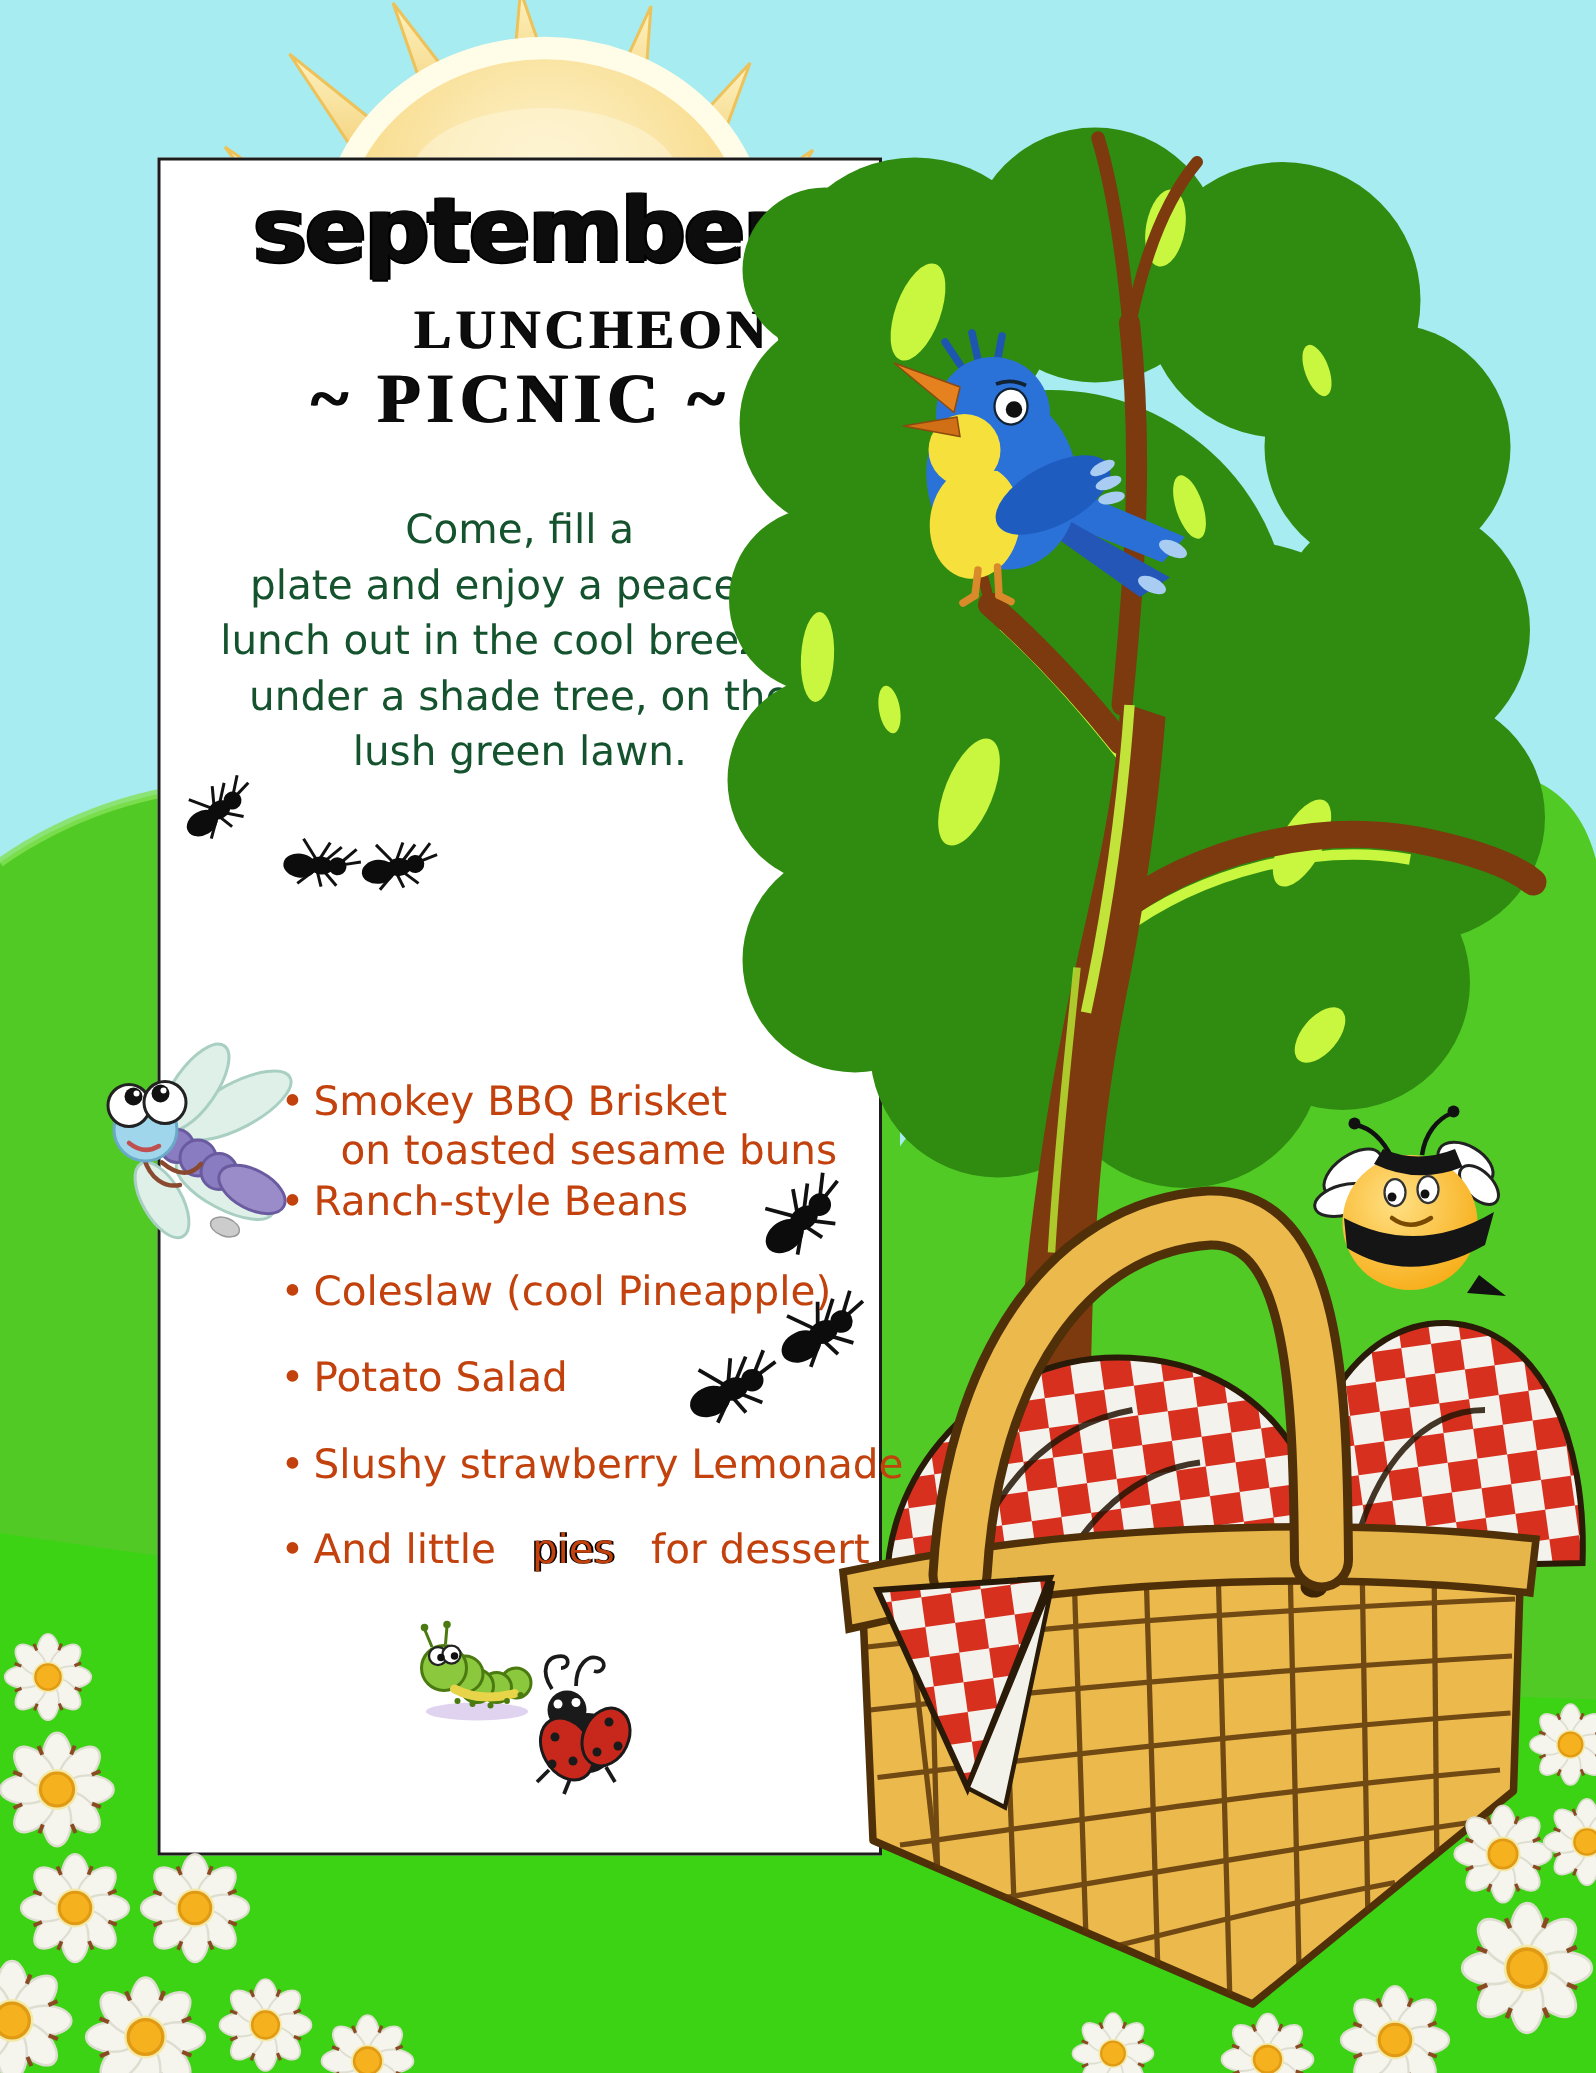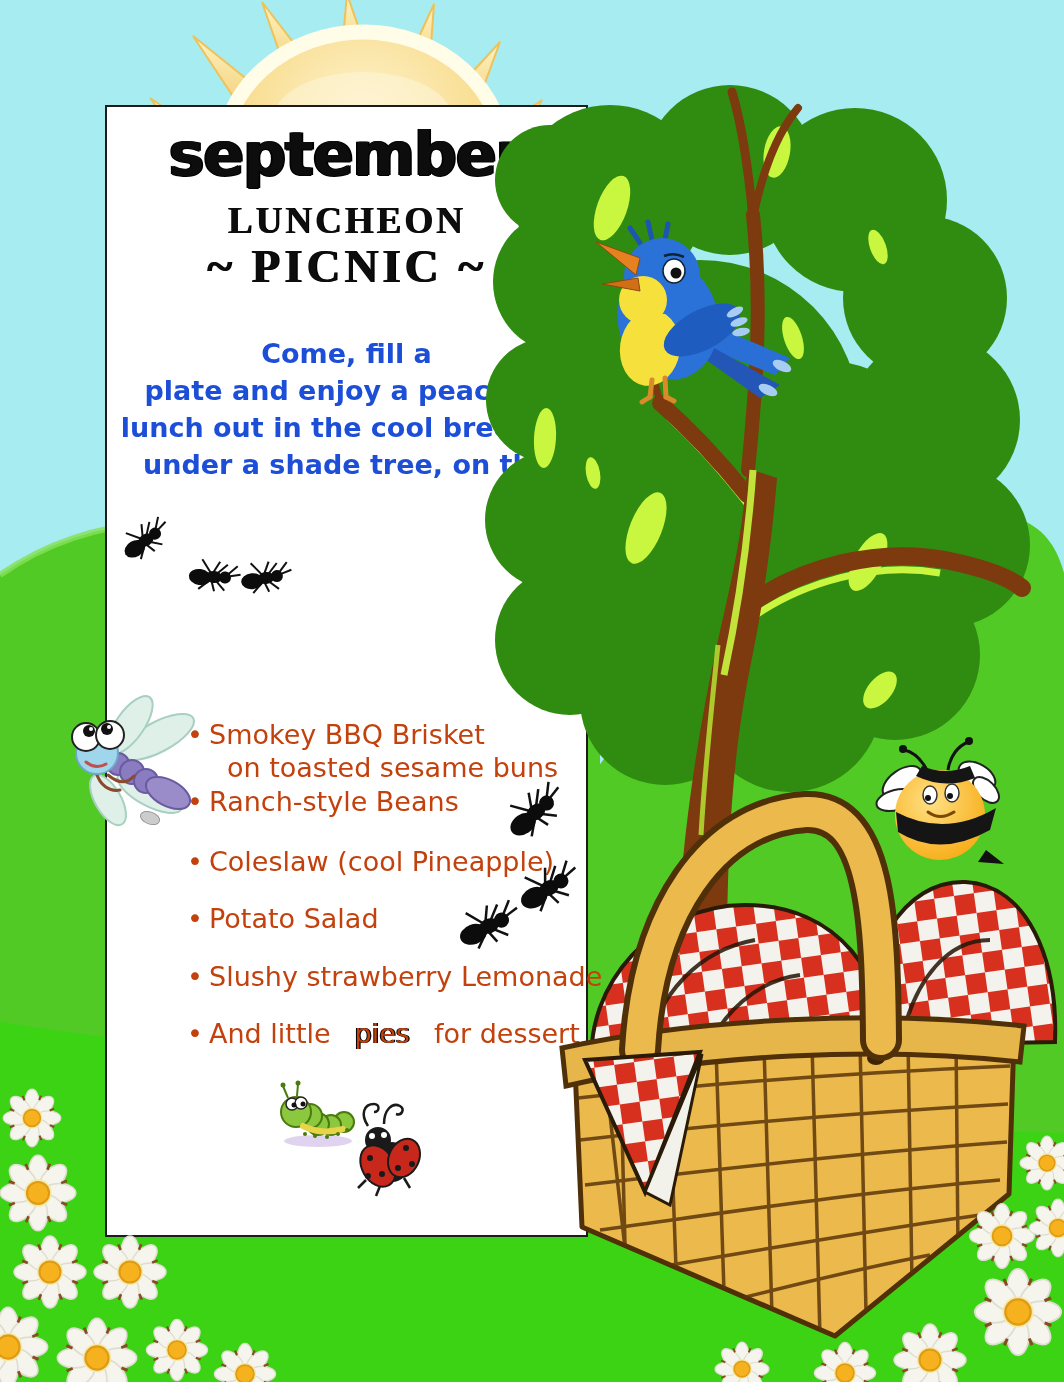--- a/index.html
+++ b/index.html
@@ -8,25 +8,25 @@
   svg.layer{position:absolute;left:0;top:0;width:1064px;height:1382px;}
   #bg{z-index:0;}
   #panel{position:absolute;left:105px;top:105px;width:483px;height:1132px;
          background:#ffffff;border:2px solid #1c1c1c;box-sizing:border-box;z-index:1;}
   #overlay{z-index:2;pointer-events:none;}
   .txt{position:absolute;color:#0d0d0d;white-space:nowrap;}
   .center{left:0;width:100%;text-align:center;}
   #title{top:12px;font-size:60px;font-weight:bold;letter-spacing:-1px;
          text-shadow:1.6px 0 0 #000,-1.6px 0 0 #000,0 1px 0 #000;}
   #sub1{top:92px;font-size:37px;font-weight:bold;font-family:"Liberation Serif","DejaVu Serif",serif;
-        letter-spacing:3px;text-shadow:1px 0 0 #000;}
+        letter-spacing:3px;text-shadow:1px 0 0 #000;padding-left:48px;}
   #sub2{top:132px;font-size:47px;font-weight:bold;font-family:"Liberation Serif","DejaVu Serif",serif;
         letter-spacing:4px;text-shadow:1.4px 0 0 #000;}
-  #intro{top:228px;left:0;width:100%;text-align:center;font-size:27px;font-weight:bold;
-         line-height:37px;position:absolute;color:#1d4ed8;}
+  #intro{top:228px;left:0;width:100%;text-align:center;font-size:27px;font-weight:normal;
+         line-height:37px;position:absolute;color:#14532d;}
   #menuHead{top:543px;left:18px;font-size:40px;font-weight:bold;
             text-shadow:1.6px 0 0 #000,-1.4px 0 0 #000,0 1px 0 #000;}
   .mi{position:absolute;left:80px;font-size:27px;font-weight:normal;color:#c2410c;
       white-space:nowrap;line-height:34px;}
   .mi .b{display:inline-block;width:22px;}
   .pies{margin:0 24px;text-shadow:1.2px 0 0 #000,-1px 0 0 #000;}
 </style>
 </head>
 <body>
 
@@ -73,20 +73,21 @@
   <div id="panel">
     <div id="title" class="txt center">september</div>
     <div id="sub1" class="txt center">LUNCHEON</div>
     <div id="sub2" class="txt center">~ PICNIC ~</div>
 
     <div id="intro">
       <div>Come, fill a</div>
       <div>plate and enjoy a peaceful</div>
       <div>lunch out in the cool breezes,</div>
       <div>under a shade tree, on the</div>
+      <div>lush green lawn.</div>
     </div>
 
 
     <div class="mi" style="top:611px">
       <span class="b">•</span><span>Smokey BBQ Brisket</span>
     </div>
     <div class="mi" style="top:644px;left:120px">
       <span>on toasted sesame buns</span>
     </div>
     <div class="mi" style="top:678px">

